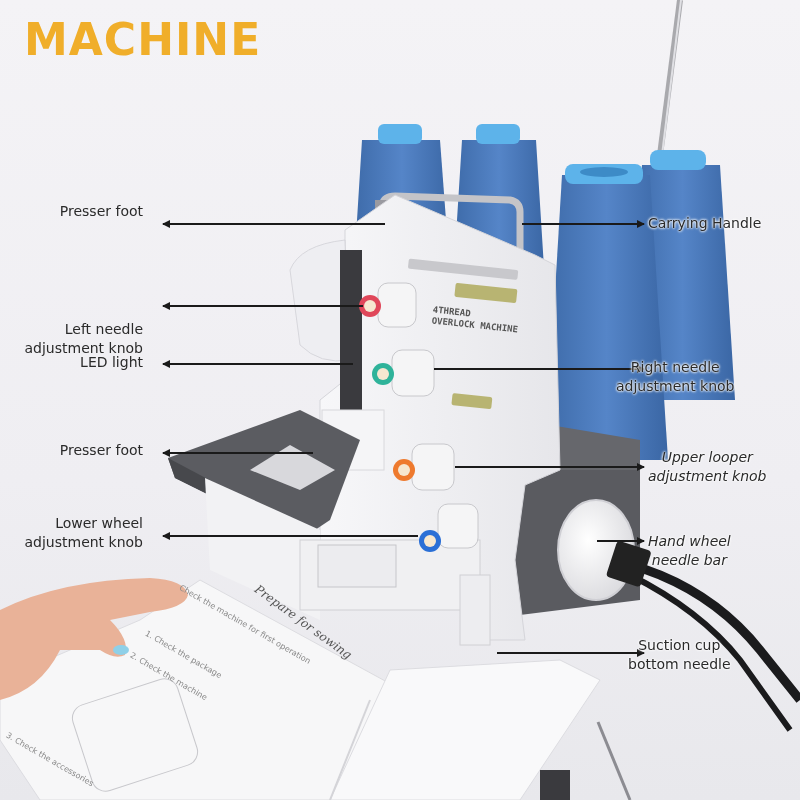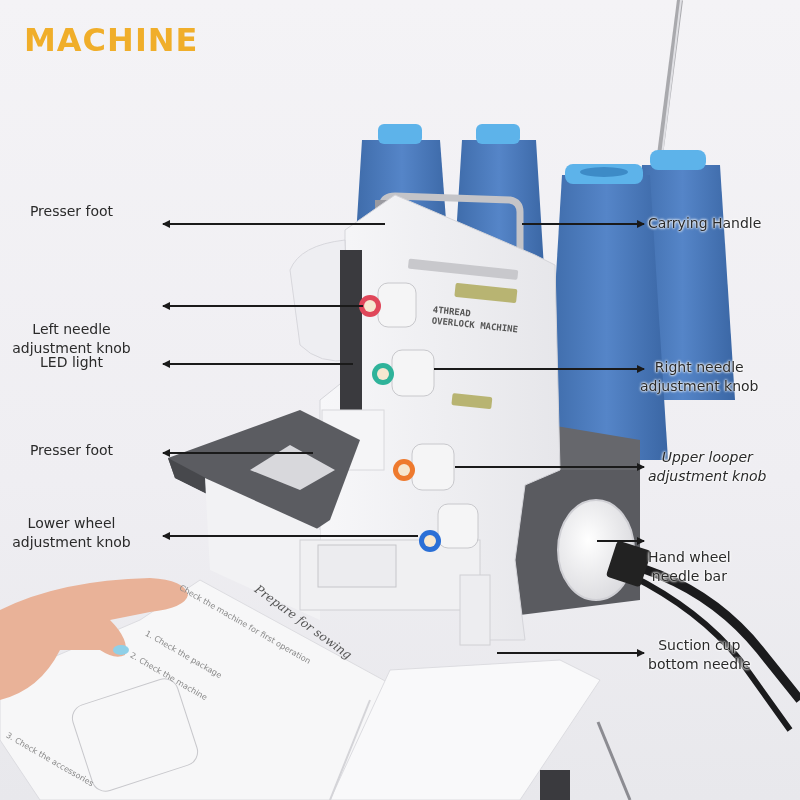--- a/index.html
+++ b/index.html
@@ -4,27 +4,27 @@
 <style>
   html, body { margin: 0; padding: 0; }
   body {
     width: 800px; height: 800px; overflow: hidden; position: relative;
     background: linear-gradient(180deg, #f4f3f6 0%, #efeef2 60%, #e8e8ec 100%);
     font-family: "DejaVu Sans", sans-serif;
   }
   .title {
     position: absolute; left: 24px; top: 14px;
     font-family: "DejaVu Sans", sans-serif; font-weight: bold;
-    color: #f0ae2a; font-size: 32px; line-height: 52px; letter-spacing: 1px;
+    color: #f0ae2a; font-size: 44px; line-height: 52px; letter-spacing: 1px;
   }
   .label {
     position: absolute; font-size: 14px; line-height: 19px; color: #2a2a2a;
     font-family: "DejaVu Sans", sans-serif;
   }
-  .label.left { text-align: center; }
+  .label.left { text-align: right; }
   .label.right { text-align: center; text-shadow: 0 0 3px #fff, 0 0 3px #fff, 0 0 2px #fff; }
   .arrow { position: absolute; height: 1.5px; background: #1a1a1a; }
   .arrow.left::before {
     content: ""; position: absolute; left: -1px; top: -3.5px;
     border-right: 8px solid #1a1a1a; border-top: 4px solid transparent; border-bottom: 4px solid transparent;
   }
   .arrow.right::after {
     content: ""; position: absolute; right: -1px; top: -3.5px;
     border-left: 8px solid #1a1a1a; border-top: 4px solid transparent; border-bottom: 4px solid transparent;
   }
@@ -181,34 +181,34 @@
   <div>adjustment knob</div>
 </div>
 <div class="arrow left" style="left:163px;top:535px;width:255px;"></div>
 
 <div class="arrow right" style="left:522px;top:223px;width:122px;"></div>
 <div class="label right" style="left:648px;top:214px;">
   <div>Carrying Handle</div>
 </div>
 
 <div class="arrow right" style="left:434px;top:368px;width:210px;"></div>
-<div class="label right" style="left:616px;top:358px;margin-left:24px;">
+<div class="label right" style="left:616px;top:358px;">
   <div>Right needle</div>
   <div>adjustment knob</div>
 </div>
 
 <div class="arrow right" style="left:455px;top:466px;width:189px;"></div>
 <div class="label right" style="left:648px;top:448px;font-style:italic;">
   <div>Upper looper</div>
   <div>adjustment knob</div>
 </div>
 
 <div class="arrow right" style="left:597px;top:540px;width:47px;"></div>
-<div class="label right" style="left:648px;top:548px;">
+<div class="label right" style="left:648px;top:532px;font-style:italic;">
   <div>Hand wheel</div>
   <div>needle bar</div>
 </div>
 
 <div class="arrow right" style="left:497px;top:652px;width:147px;"></div>
-<div class="label right" style="left:648px;top:636px;">
+<div class="label right" style="left:628px;top:636px;">
   <div>Suction cup</div>
   <div>bottom needle</div>
 </div>
 
 </body></html>

